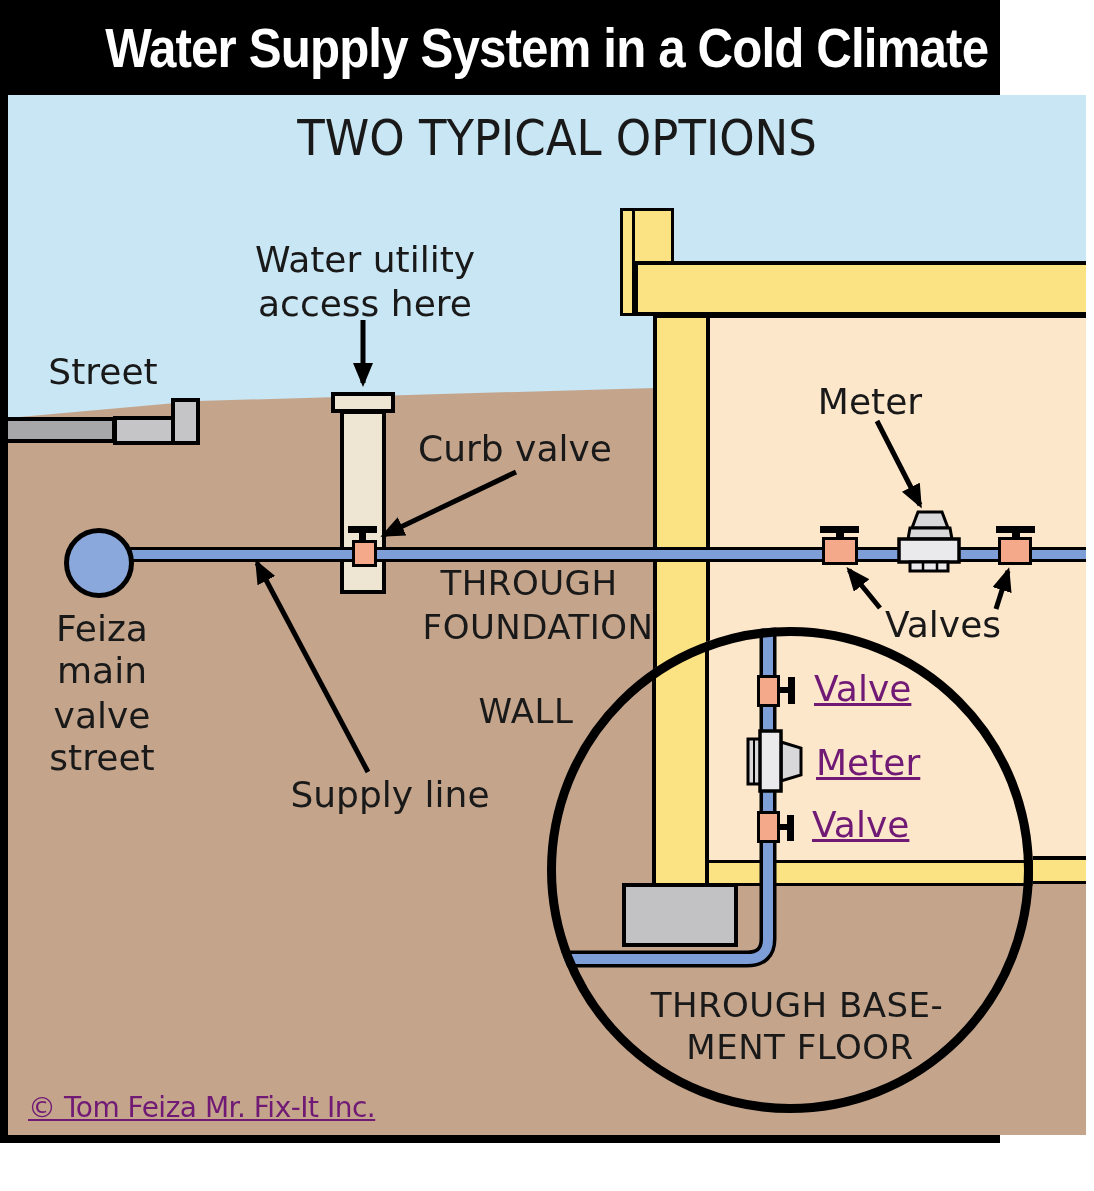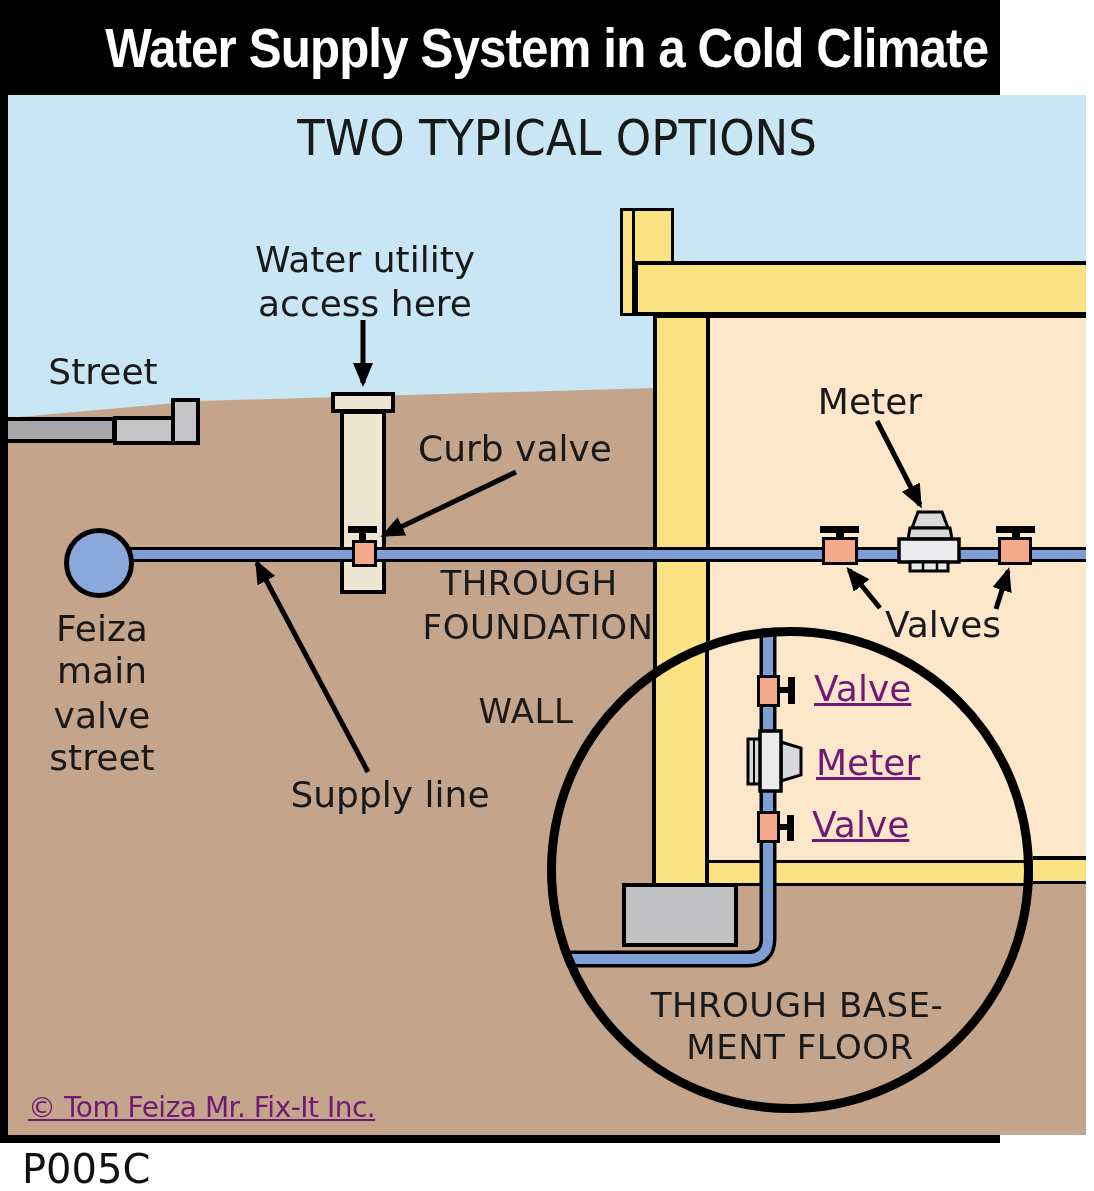--- a/index.html
+++ b/index.html
@@ -158,14 +158,13 @@
       <div class="lbl caps" style="left:521px;top:470px;">THROUGH</div>
       <div class="lbl caps" style="left:518px;top:514px;margin-left:12px;">FOUNDATION</div>
       <div class="lbl caps" style="left:518px;top:555px;margin-top:43px;">WALL</div>
 
       <div class="lbl" style="left:382px;top:680px;text-align:right;">Supply line</div>
 
       <div class="lbl-left copyright" style="left:20px;top:996px;">© Tom Feiza Mr. Fix-It Inc.</div>
     </div>
   </div>
 
-  <div class="code-label">P005C</div>
 </div>
 
 </body></html>

